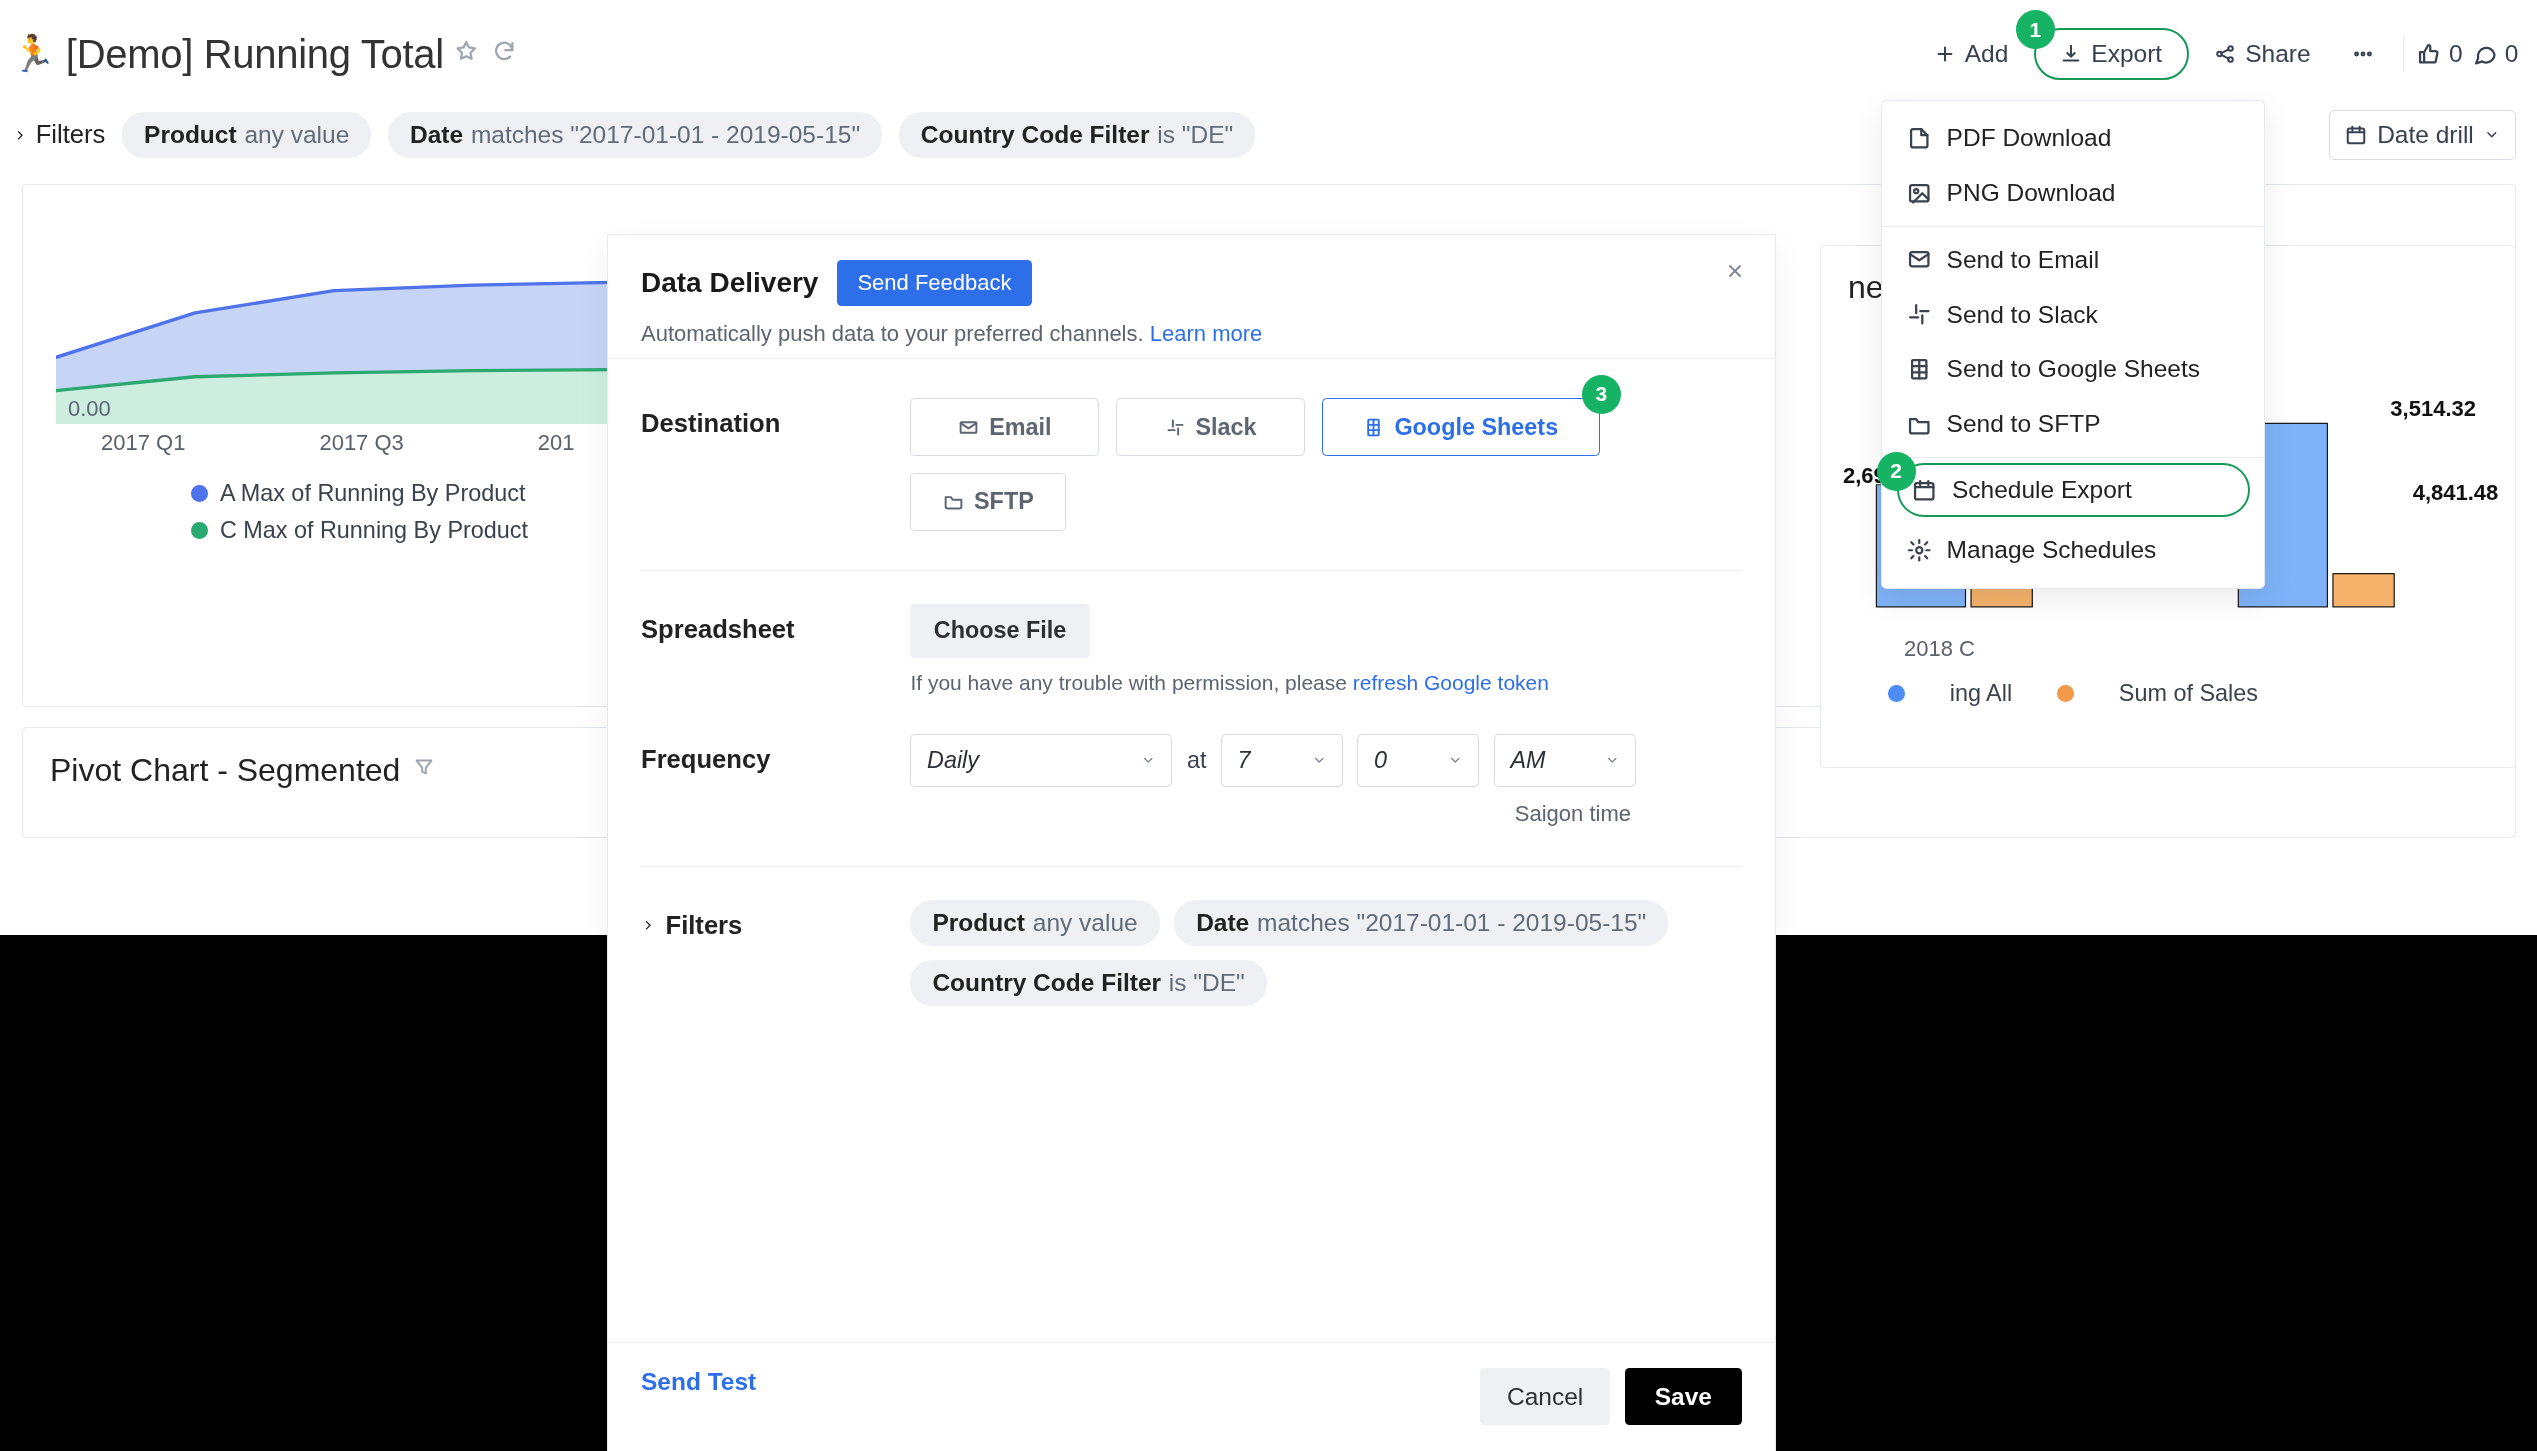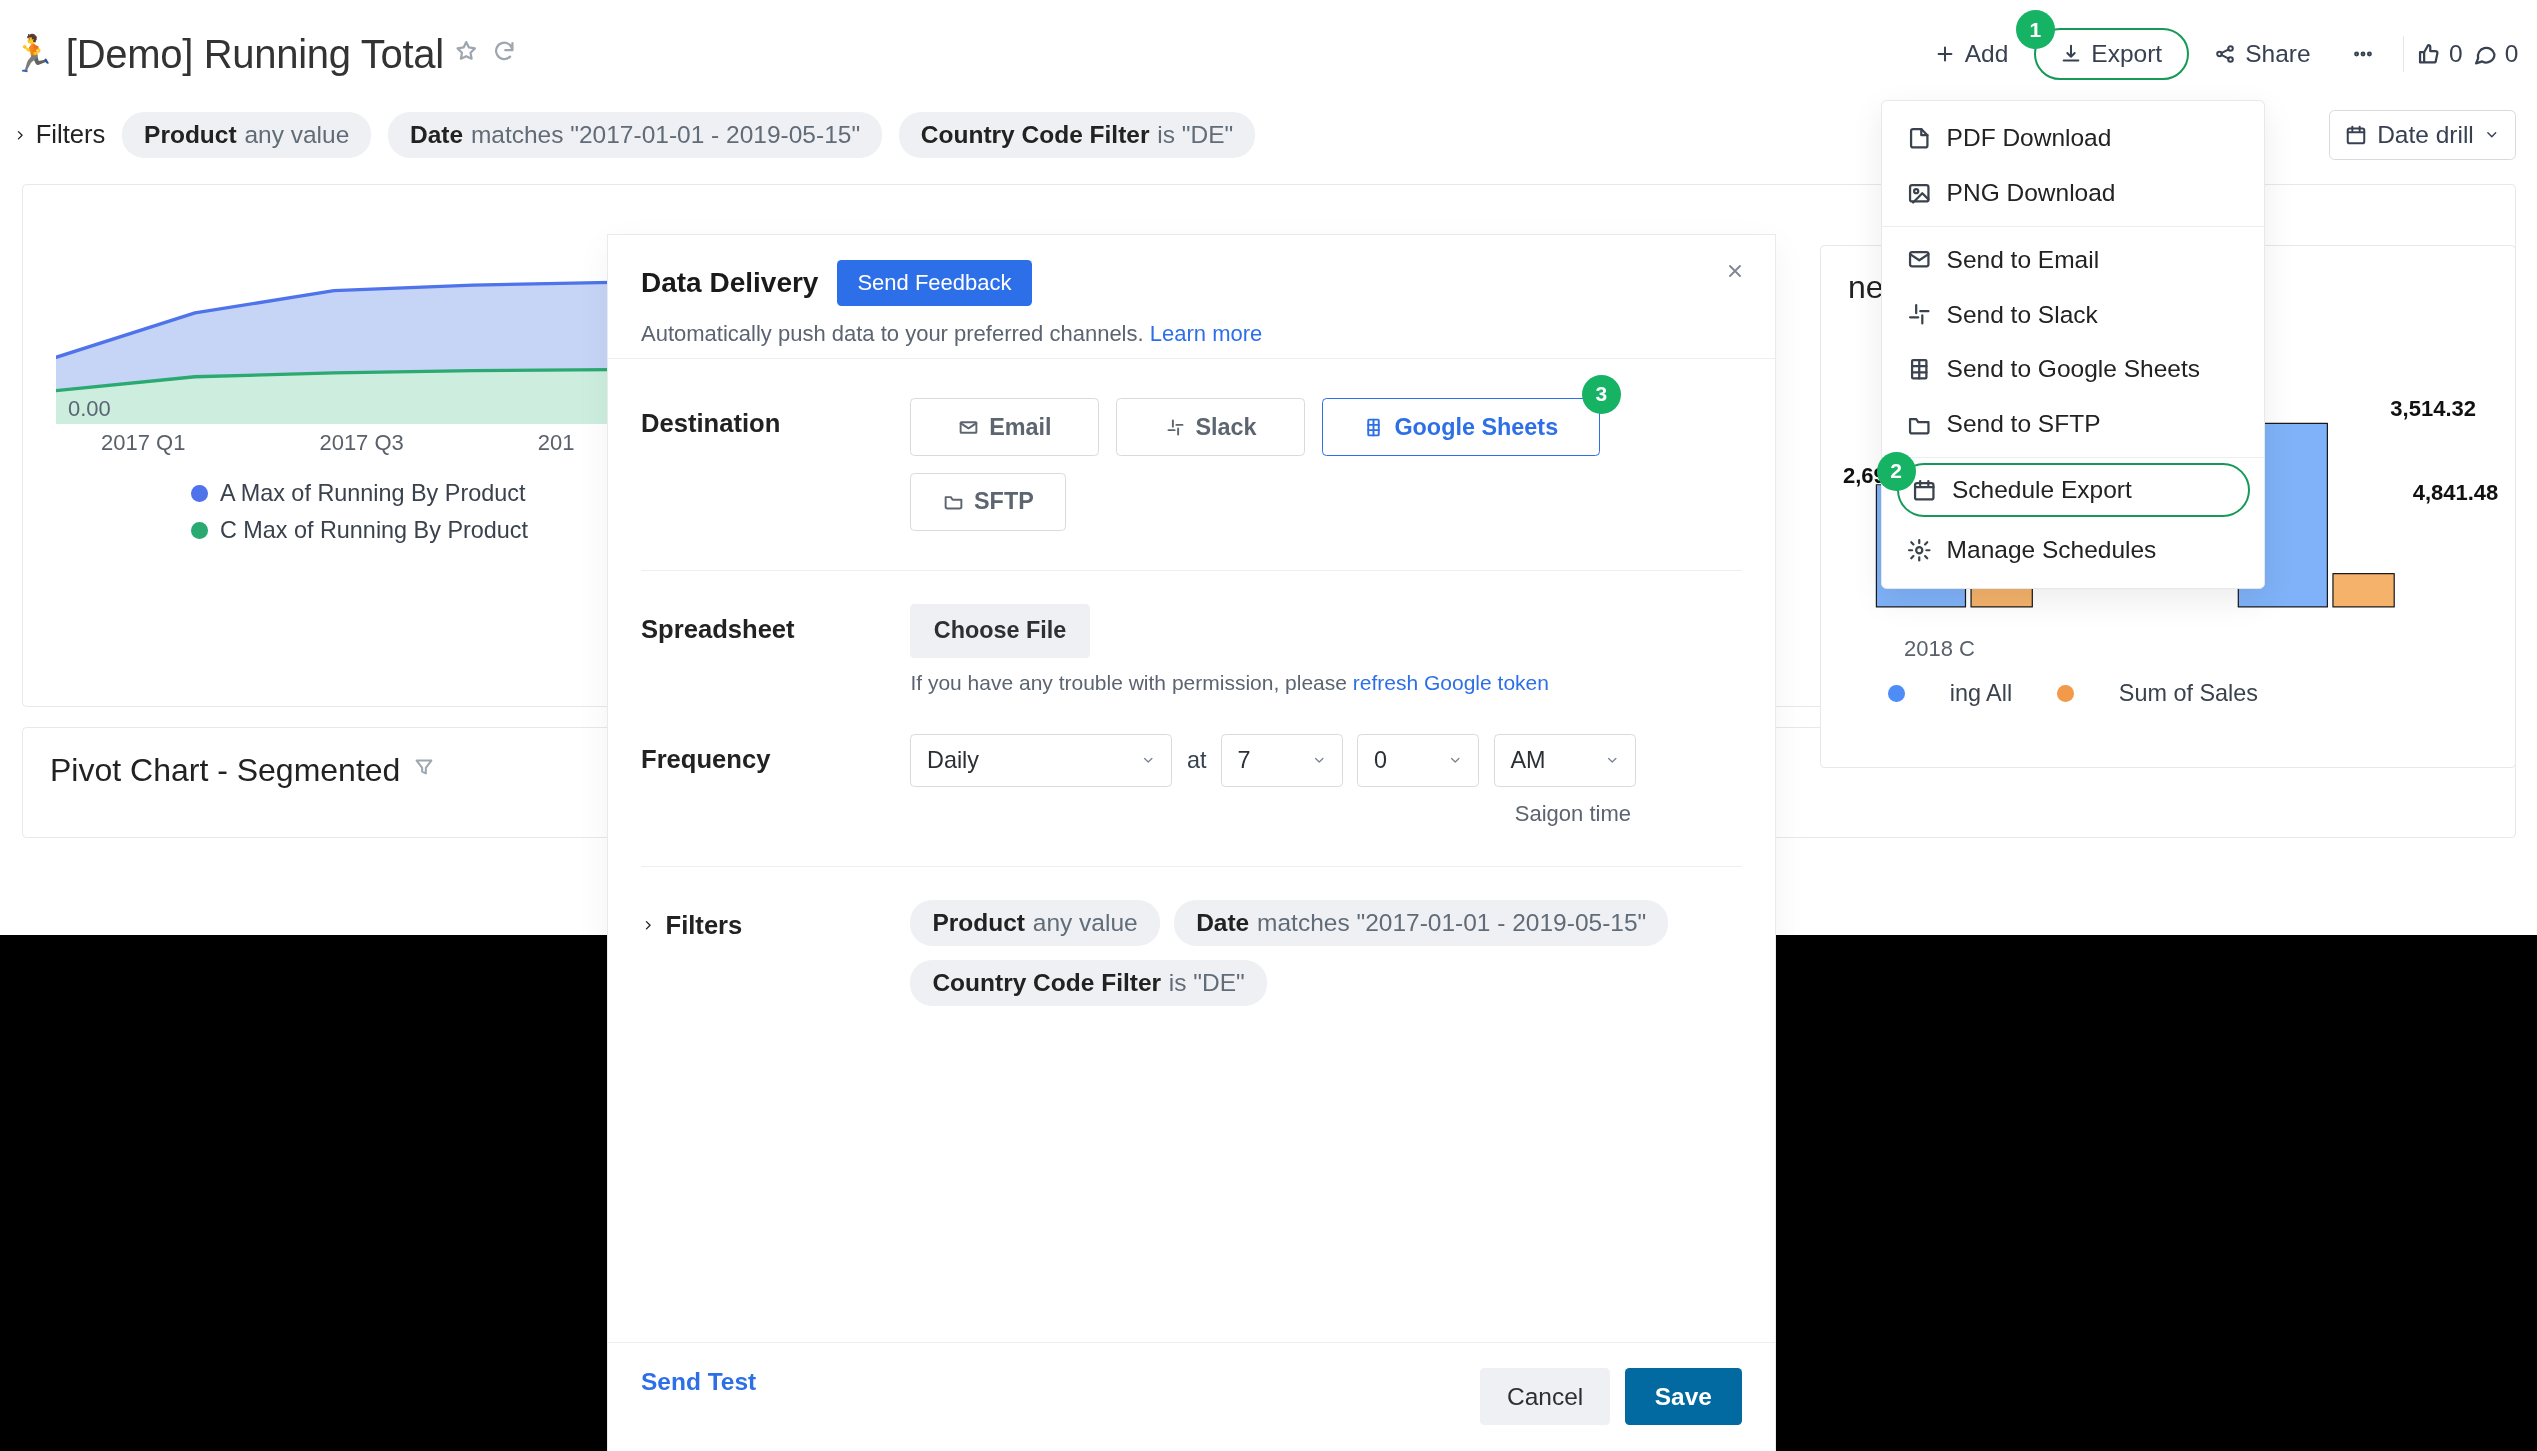--- a/index.html
+++ b/index.html
@@ -218,21 +218,21 @@
     padding: 13.4px 23.4px; font-size:23.4px; font-weight:600; color:#2d2f33;
     cursor:pointer;
   }
   .help-text { font-size: 21px; color:#5b6470; margin-top: 13.4px; }
   .help-text a { color:#2d6fe8; text-decoration:none; }
 
   .freq-row { display:flex; align-items:center; gap: 14.5px; }
   .sel {
     border: 1.1px solid #d7dbe0; border-radius:4.5px; background:#fff;
     padding: 12.2px 15.6px; font-size:23.4px; color:#2b2f36;
-    display:flex; align-items:center; gap: 36px; cursor:pointer;
+    display:flex; align-items:center; gap: 36px; cursor:pointer;font-style:italic;
   }
   .sel svg { width: 14.5px; height: 14.5px; color:#7c8591; }
   .freq-at { font-size:23.4px; color:#374151; }
   .tz-note { font-size:22px; color:#5b6470; text-align:right; margin-top: 13.4px; padding-right: 111px;}
 
   .modal-sep { height:1.1px; background:#eceef1; margin: 16.7px 0 33px; }
 
   .filters-sec-label { display:flex; align-items:center; gap:10px; font-size:25.6px; font-weight:600; }
   .filters-chips { display:flex; flex-wrap:wrap; gap: 14.5px; }
 
@@ -242,21 +242,21 @@
     display:flex; align-items:flex-start;
   }
   .send-test { color:#2d6fe8; font-size:24.5px; font-weight:600; cursor:pointer; }
   .foot-spacer { flex:1; }
   .btn-cancel {
     background:#eef0f3; border:none; border-radius:4.5px;
     padding: 14.5px 27px; font-size:24.5px; font-weight:500; color:#2d2f33;
     cursor:pointer; margin-right: 14.5px;
   }
   .btn-save {
-    background:#0369a1; border:none; border-radius:4.5px;
+    background:#000000; border:none; border-radius:4.5px;
     padding: 14.5px 30px; font-size:24.5px; font-weight:600; color:#fff;
     cursor:pointer;
   }
 
   
   svg { fill: none; stroke: currentColor; stroke-width: 2.2; stroke-linecap: round; stroke-linejoin: round; }
 </style>
 </head>
 <body>
 

